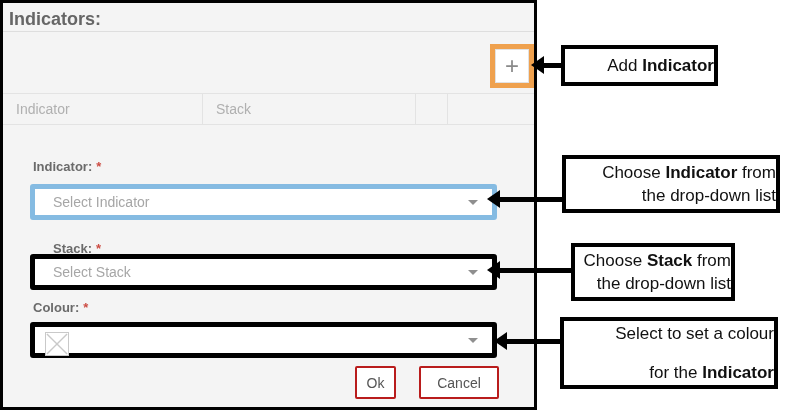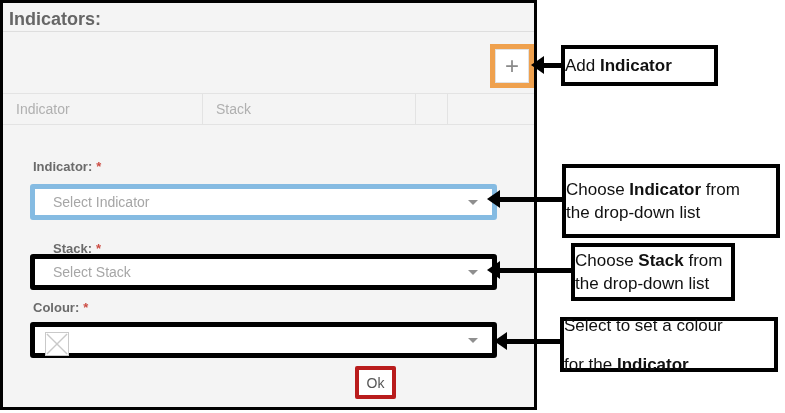--- a/index.html
+++ b/index.html
@@ -67,38 +67,38 @@
     border-left:5px solid transparent; border-right:5px solid transparent;
     border-top:5px solid #8f8f8f;
   }
   .swatch {
     position:absolute; left:10px; top:5px; width:24px; height:24px;
     border:1px solid #c9c9c9; background:#fff;
   }
   .swatch svg { display:block; width:100%; height:100%; }
 
   .btn {
-    position:absolute; height:33px; background:#fff; border:4px solid #b91c1c;
+    position:absolute; height:33px; background:#fff; border:2px solid #b91c1c;
     border-radius:2px; display:flex; align-items:center; justify-content:center;
     font-size:14px; color:#555; cursor:pointer;
   }
   .btn-ok { left:352px; top:363px; width:41px; }
   .btn-cancel { left:416px; top:363px; width:80px; }
 
   
   .callout {
     position:absolute; background:#fff; border:4px solid #000;
-    display:flex; flex-direction:column; align-items:flex-start; justify-content:center;
+    display:flex; flex-direction:column; align-items:flex-end; justify-content:center;
     text-align:center; font-size:17px; line-height:23px; color:#111; z-index:20;
   }
   .callout b { font-weight:bold; }
   .co-add { left:561px; top:45px; width:157px; height:41px; }
-  .co-indicator { left:562px; top:164px; width:218px; height:74px; }
+  .co-indicator { left:562px; top:155px; width:218px; height:58px; }
   .co-stack { left:571px; top:243px; width:164px; height:58px; }
-  .co-colour { left:560px; top:317px; width:218px; height:55px;gap:16px; }
+  .co-colour { left:560px; top:317px; width:218px; height:72px;gap:16px; }
 
   
   .arrow {
     position:absolute; height:5px; background:#000; z-index:30;
   }
   .arrow::before {
     content:""; position:absolute; left:-13px; top:-7px;
     border-right:13px solid #000;
     border-top:9px solid transparent; border-bottom:9px solid transparent;
   }
@@ -152,20 +152,21 @@
       <span class="swatch">
         <svg viewBox="0 0 24 24">
             <line x1="1" y1="1" x2="23" y2="23" stroke="#c9c9c9" stroke-width="1.5"></line>
             <line x1="23" y1="1" x2="1" y2="23" stroke="#c9c9c9" stroke-width="1.5"></line>
           </svg>
       </span>
       <span class="caret"></span>
     </div>
 
     <div class="btn btn-ok">Ok</div>
+    <div class="btn btn-cancel">Cancel</div>
   </div>
 
   <div class="callout co-add">
     <div><span>Add </span><b>Indicator</b></div>
   </div>
 
   <div class="callout co-indicator">
     <div><span>Choose </span><b>Indicator</b><span> from</span></div>
     <div>the drop-down list</div>
   </div>

